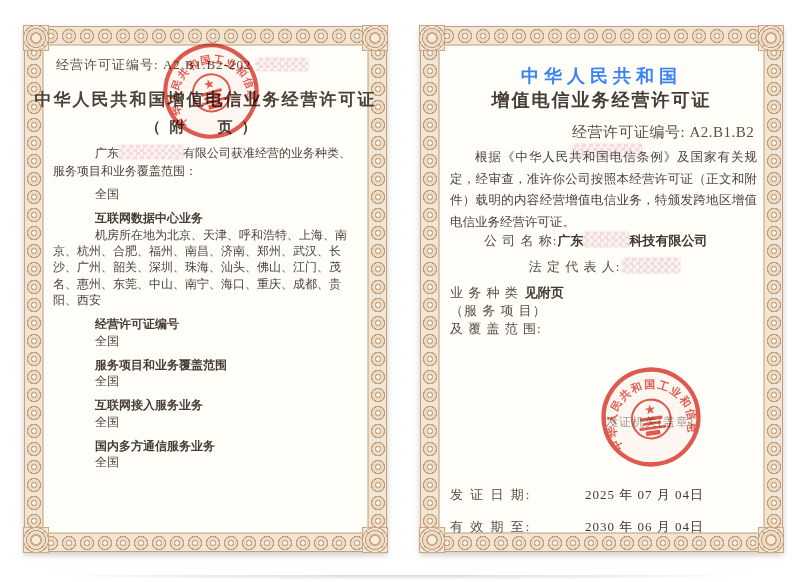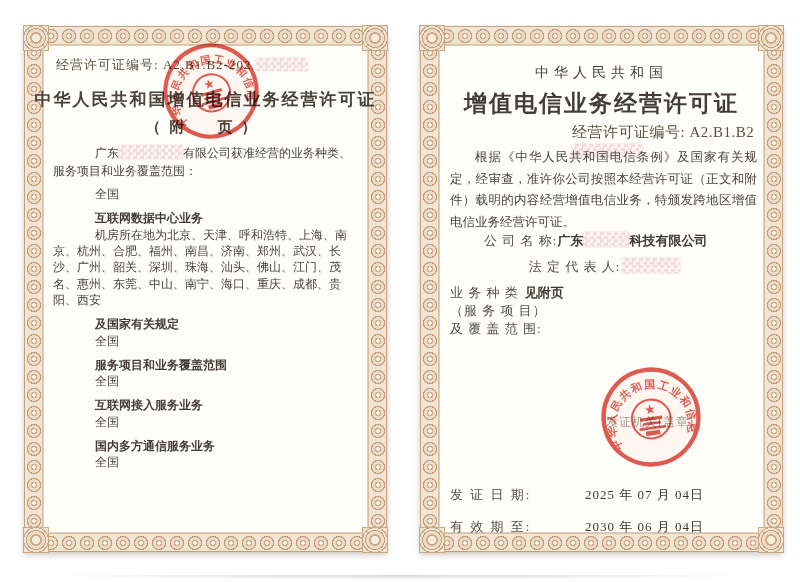--- a/index.html
+++ b/index.html
@@ -61,23 +61,23 @@
     font-size:15px; font-weight:700; letter-spacing:9px; color:#4a4138; }
   .l-flow { position:absolute; top:118px; left:29px; right:25px; font-size:12px; line-height:1.36; color:#4a423a; }
   .l-intro { text-indent:42px; line-height:1.5; margin-bottom:6px; }
   .svc { margin-bottom:8px; }
   .svc .name  { padding-left:42px; font-weight:700; color:#453d35; }
   .svc .scope { padding-left:42px; }
   .svc .scope.wide { padding-left:0; text-indent:42px; }
 
   
   .r-title1 { position:absolute; top:38px; left:0; right:0; text-align:center;
-    font-size:14px; font-weight:400; letter-spacing:5px; color:#404040; }
+    font-size:18px; font-weight:700; letter-spacing:5px; color:#3b82f6; }
   .r-title2 { position:absolute; top:62px; left:0; right:0; text-align:center;
-    font-size:23px; font-weight:700; letter-spacing:2px; color:#453d35; }
+    font-size:18px; font-weight:700; letter-spacing:2px; color:#453d35; }
   .r-licenseno { position:absolute; top:97px; left:152px; font-size:15px; letter-spacing:.5px; color:#57503f; }
   .r-body { position:absolute; top:121px; left:30px; right:26px;
     font-size:12.5px; line-height:1.72; text-indent:2em; color:#4a423a; text-align:justify; }
   .r-row { position:absolute; left:30px; right:24px; font-size:13px; color:#4a423a; }
   .r-row .lbl { letter-spacing:1px; color:#554d41; }
   .r-row .val { font-weight:700; color:#3f382f; }
   .r-company   { top:206px;margin-left:34px; }
   .r-legalrep  { top:232px;text-align:center; }
   .r-biz       { top:258px; line-height:1.38; }
   .r-biz .val  { margin-left:6px; }
@@ -120,21 +120,21 @@
     <p class="l-intro"><span>广东</span><span class="mosaic" style="width:64px;height:14px;"></span><span>有限公司获准经营的业务种类、服务项目和业务覆盖范围：</span></p>
 
     <div class="svc">
       <div class="scope">全国</div>
     </div>
     <div class="svc">
       <div class="name">互联网数据中心业务</div>
       <div class="scope wide">机房所在地为北京、天津、呼和浩特、上海、南京、杭州、合肥、福州、南昌、济南、郑州、武汉、长沙、广州、韶关、深圳、珠海、汕头、佛山、江门、茂名、惠州、东莞、中山、南宁、海口、重庆、成都、贵阳、西安</div>
     </div>
     <div class="svc">
-      <div class="name">及国家有关规定</div>
+      <div class="name">经营许可证编号</div>
       <div class="scope">全国</div>
     </div>
     <div class="svc">
       <div class="name">服务项目和业务覆盖范围</div>
       <div class="scope">全国</div>
     </div>
     <div class="svc">
       <div class="name">互联网接入服务业务</div>
       <div class="scope">全国</div>
     </div>

